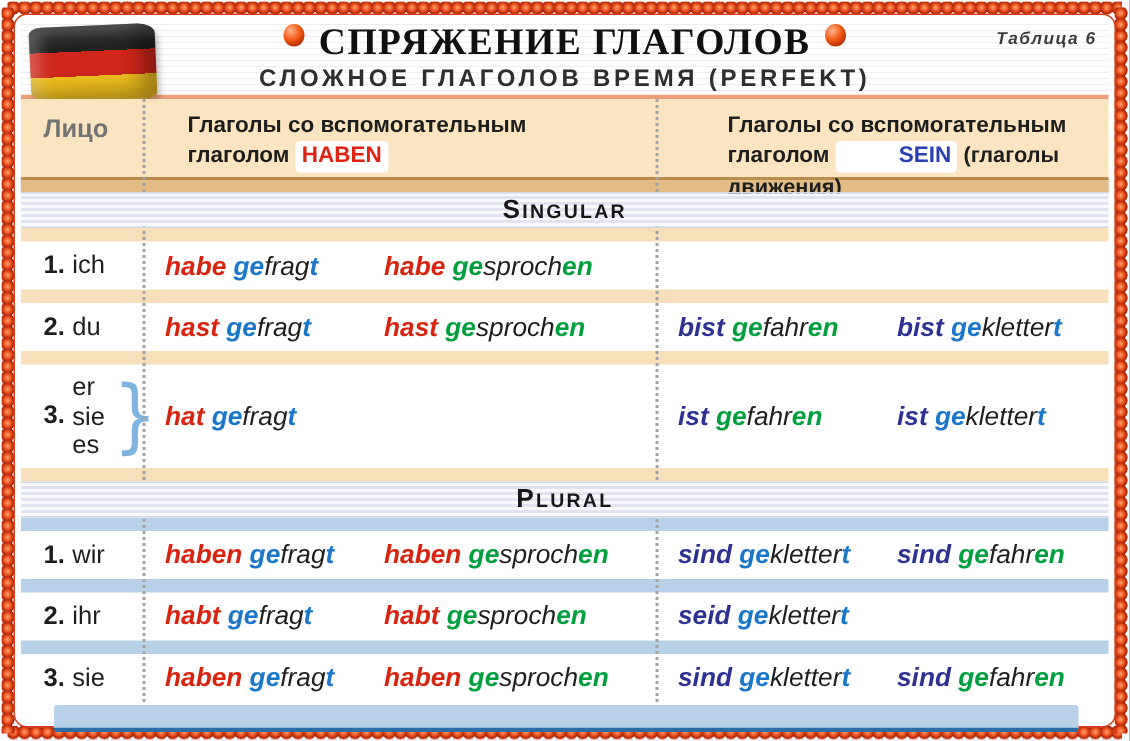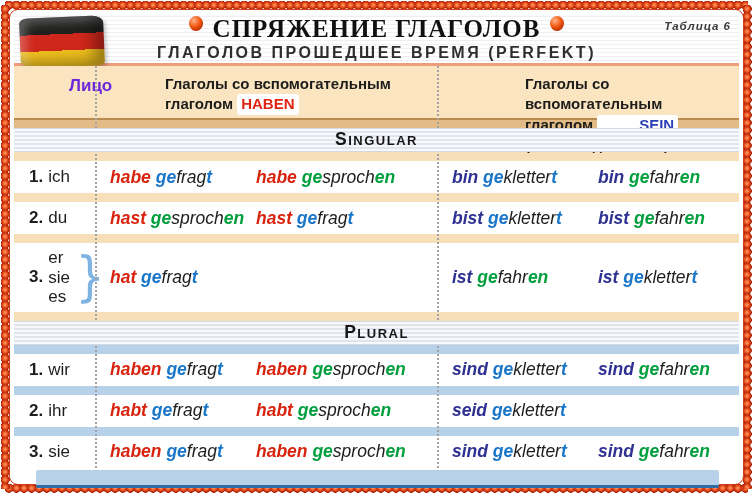--- a/index.html
+++ b/index.html
@@ -20,21 +20,21 @@
   .ball{width:14px;height:15px;border-radius:50%;margin:0 10px;background:radial-gradient(circle at 35% 30%,#ffb38d 0%,#f25810 45%,#9b1600 95%);}
   h1.title{margin:0;font-family:"Liberation Serif","DejaVu Serif",serif;font-size:25px;font-weight:bold;color:#101010;letter-spacing:1px;line-height:1;}
   .subtitle{text-align:center;font-size:16px;font-weight:bold;letter-spacing:2.5px;color:#2e2e2e;margin-top:3px;}
   .salmon-line{height:3px;background:#ee9d79;}
   
   .grid-wrap{position:relative;}
   .vsep{position:absolute;top:0;bottom:20px;width:0;border-left:2px dotted #a3a3a3;z-index:5;}
   .vsep.p1{left:81px;} .vsep.p2{left:423px;}
   
   .col-header{height:52px;background:#fbe5c1;display:flex;align-items:flex-start;}
-  .ch-person{width:81px;padding:10px 0 0 15px;font-size:17px;font-weight:bold;color:#6d28d9;margin-left:40px;}
+  .ch-person{width:81px;padding:10px 0 0 15px;font-size:17px;font-weight:bold;color:#737373;}
   .ch-group{font-size:15px;font-weight:bold;color:#1d1d1b;line-height:1.35;padding-top:8px;}
   .ch-haben{width:342px;padding-left:15px;}
   .ch-sein{flex:1;padding-left:18px;}
   .badge{display:inline-block;background:#fff;border-radius:3px;padding:0 4px;font-weight:bold;}
   .badge.haben{color:#e02413;}
   .badge.sein{color:#2b3fb5;padding-left:42px;}
   .note{font-weight:bold;font-size:14.5px;}
   
   .divider{width:100%;}
   .divider.major{height:10px;background:#e2bb86;border-top:2px solid #bb8c50;box-sizing:border-box;box-shadow:0 1px 2px rgba(0,0,0,.18);}
@@ -66,21 +66,21 @@
 
   <div class="content">
     <div class="top-header">
       <div class="flag"></div>
       <div class="table-label">Таблица 6</div>
       <div class="title-row">
         <span class="ball"></span>
         <h1 class="title">СПРЯЖЕНИЕ ГЛАГОЛОВ</h1>
         <span class="ball"></span>
       </div>
-      <div class="subtitle">ГЛАГОЛОВ ПРОШЕДШЕЕ ВРЕМЯ (PERFEKT)</div>
+      <div class="subtitle">СЛОЖНОЕ ГЛАГОЛОВ ВРЕМЯ (PERFEKT)</div>
     </div>
     <div class="salmon-line"></div>
 
     <div class="grid-wrap">
       <div class="vsep p1"></div>
       <div class="vsep p2"></div>
 
       <div class="col-header">
         <div class="ch-person">Лицо</div>
         <div class="ch-group ch-haben">
@@ -104,38 +104,34 @@
           <div class="divider tan"></div>
           <div class="row">
             <div class="cell-person">
               <span class="num">1.</span>
               <div class="pron-stack">ich</div>
             </div>
             <div class="cell-haben">
               <div class="phrase"><span style="color: rgb(216, 36, 15); font-weight: 700;">habe</span><span style="color: rgb(26, 118, 201); font-weight: 700;"> ge</span><span style="color: rgb(29, 29, 27); font-weight: 400;">frag</span><span style="color: rgb(26, 118, 201); font-weight: 700;">t</span></div>
               <div class="phrase"><span style="color: rgb(216, 36, 15); font-weight: 700;">habe</span><span style="color: rgb(0, 159, 61); font-weight: 700;"> ge</span><span style="color: rgb(29, 29, 27); font-weight: 400;">sproch</span><span style="color: rgb(0, 159, 61); font-weight: 700;">en</span></div>
             </div>
-            <div class="cell-sein">
-              <div class="phrase"><span style="color: rgb(46, 49, 146); font-weight: 700;">bin</span><span style="color: rgb(26, 118, 201); font-weight: 700;"> ge</span><span style="color: rgb(29, 29, 27); font-weight: 400;">kletter</span><span style="color: rgb(26, 118, 201); font-weight: 700;">t</span></div>
-              <div class="phrase"><span style="color: rgb(46, 49, 146); font-weight: 700;">bin</span><span style="color: rgb(0, 159, 61); font-weight: 700;"> ge</span><span style="color: rgb(29, 29, 27); font-weight: 400;">fahr</span><span style="color: rgb(0, 159, 61); font-weight: 700;">en</span></div>
-            </div>
           </div>
           <div class="divider tan"></div>
           <div class="row">
             <div class="cell-person">
               <span class="num">2.</span>
               <div class="pron-stack">du</div>
             </div>
             <div class="cell-haben">
+              <div class="phrase"><span style="color: rgb(216, 36, 15); font-weight: 700;">hast</span><span style="color: rgb(26, 118, 201); font-weight: 700;"> ge</span><span style="color: rgb(29, 29, 27); font-weight: 400;">frag</span><span style="color: rgb(26, 118, 201); font-weight: 700;">t</span></div>
               <div class="phrase"><span style="color: rgb(216, 36, 15); font-weight: 700;">hast</span><span style="color: rgb(0, 159, 61); font-weight: 700;"> ge</span><span style="color: rgb(29, 29, 27); font-weight: 400;">sproch</span><span style="color: rgb(0, 159, 61); font-weight: 700;">en</span></div>
-              <div class="phrase"><span style="color: rgb(216, 36, 15); font-weight: 700;">hast</span><span style="color: rgb(26, 118, 201); font-weight: 700;"> ge</span><span style="color: rgb(29, 29, 27); font-weight: 400;">frag</span><span style="color: rgb(26, 118, 201); font-weight: 700;">t</span></div>
             </div>
             <div class="cell-sein">
+              <div class="phrase"><span style="color: rgb(46, 49, 146); font-weight: 700;">bist</span><span style="color: rgb(0, 159, 61); font-weight: 700;"> ge</span><span style="color: rgb(29, 29, 27); font-weight: 400;">fahr</span><span style="color: rgb(0, 159, 61); font-weight: 700;">en</span></div>
               <div class="phrase"><span style="color: rgb(46, 49, 146); font-weight: 700;">bist</span><span style="color: rgb(26, 118, 201); font-weight: 700;"> ge</span><span style="color: rgb(29, 29, 27); font-weight: 400;">kletter</span><span style="color: rgb(26, 118, 201); font-weight: 700;">t</span></div>
-              <div class="phrase"><span style="color: rgb(46, 49, 146); font-weight: 700;">bist</span><span style="color: rgb(0, 159, 61); font-weight: 700;"> ge</span><span style="color: rgb(29, 29, 27); font-weight: 400;">fahr</span><span style="color: rgb(0, 159, 61); font-weight: 700;">en</span></div>
             </div>
           </div>
           <div class="divider tan"></div>
           <div class="row multi">
             <div class="cell-person">
               <span class="num">3.</span>
               <div class="pron-stack">er<br>sie<br>es</div>
               <div class="brace">}</div>
             </div>
             <div class="cell-haben">

